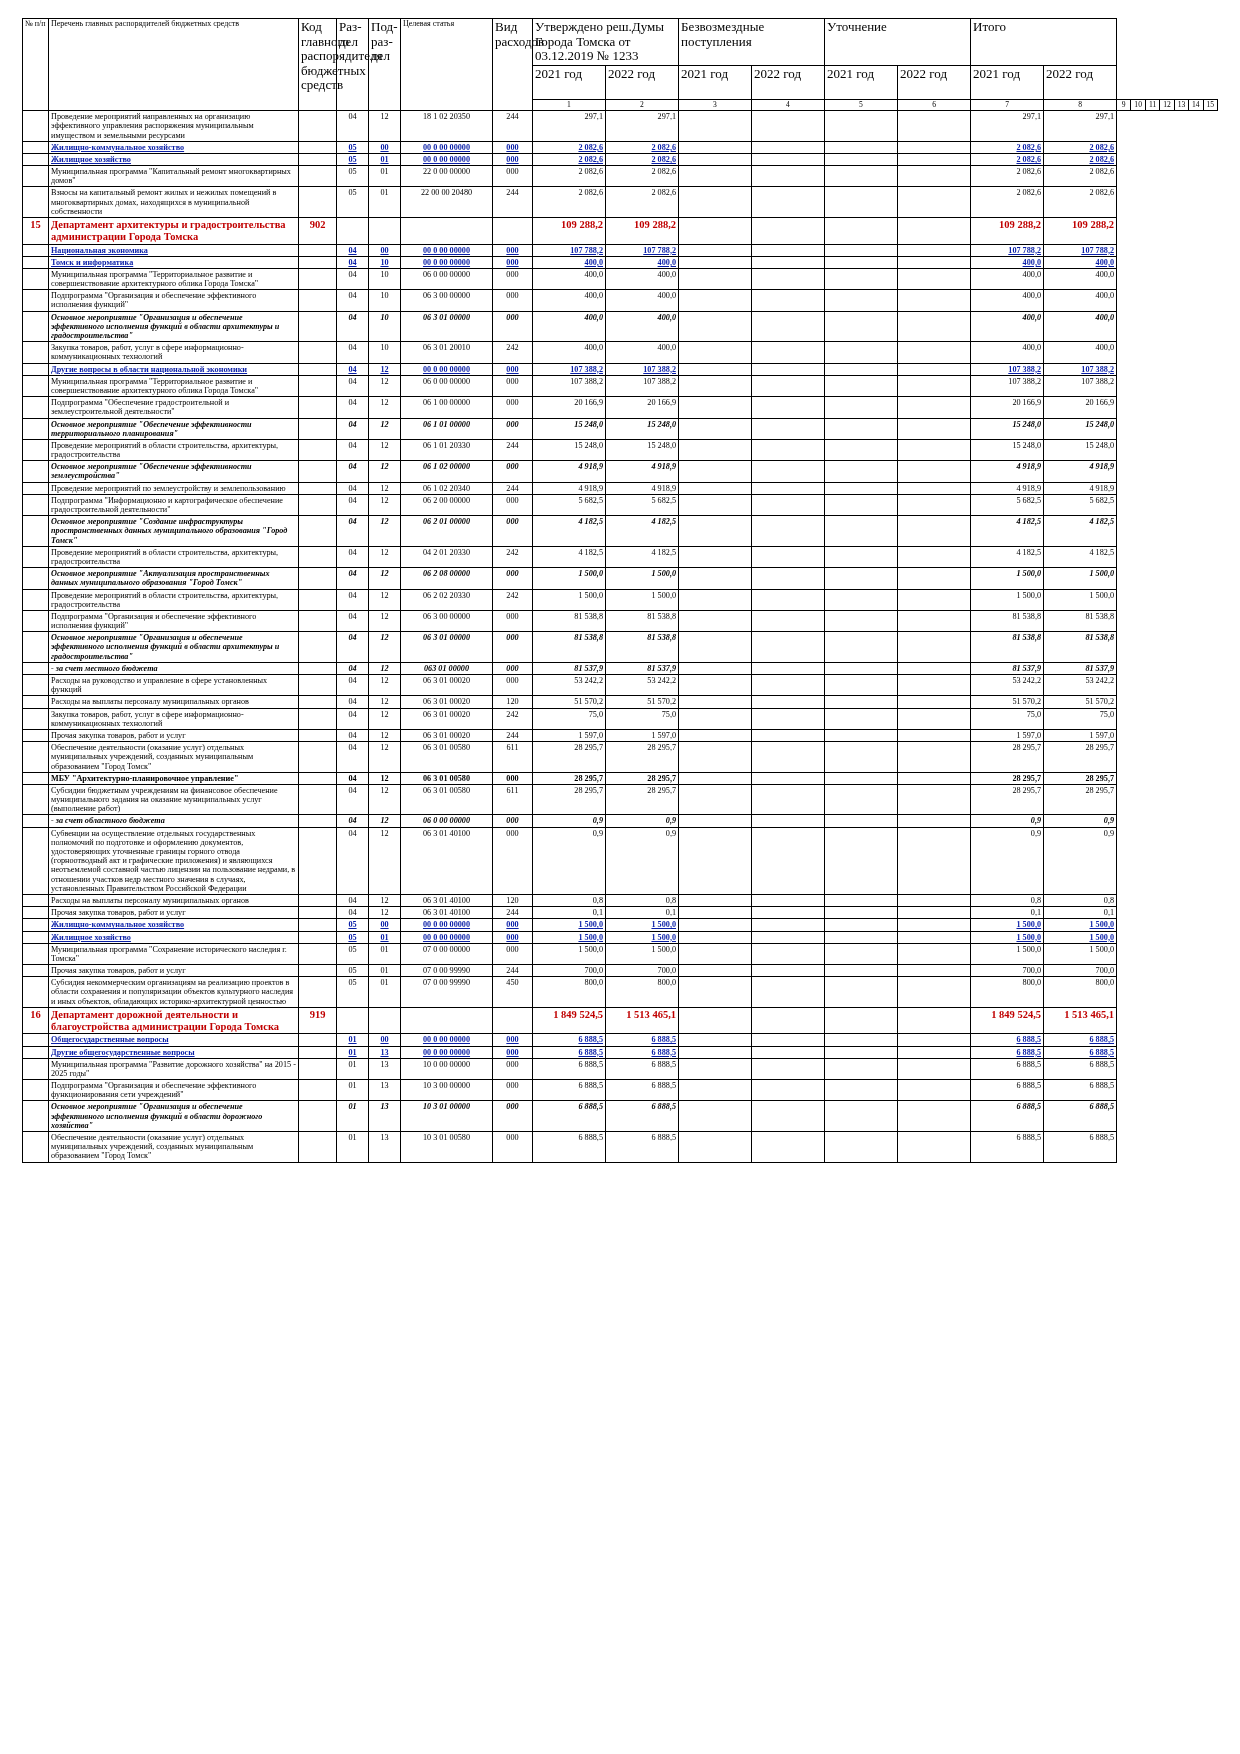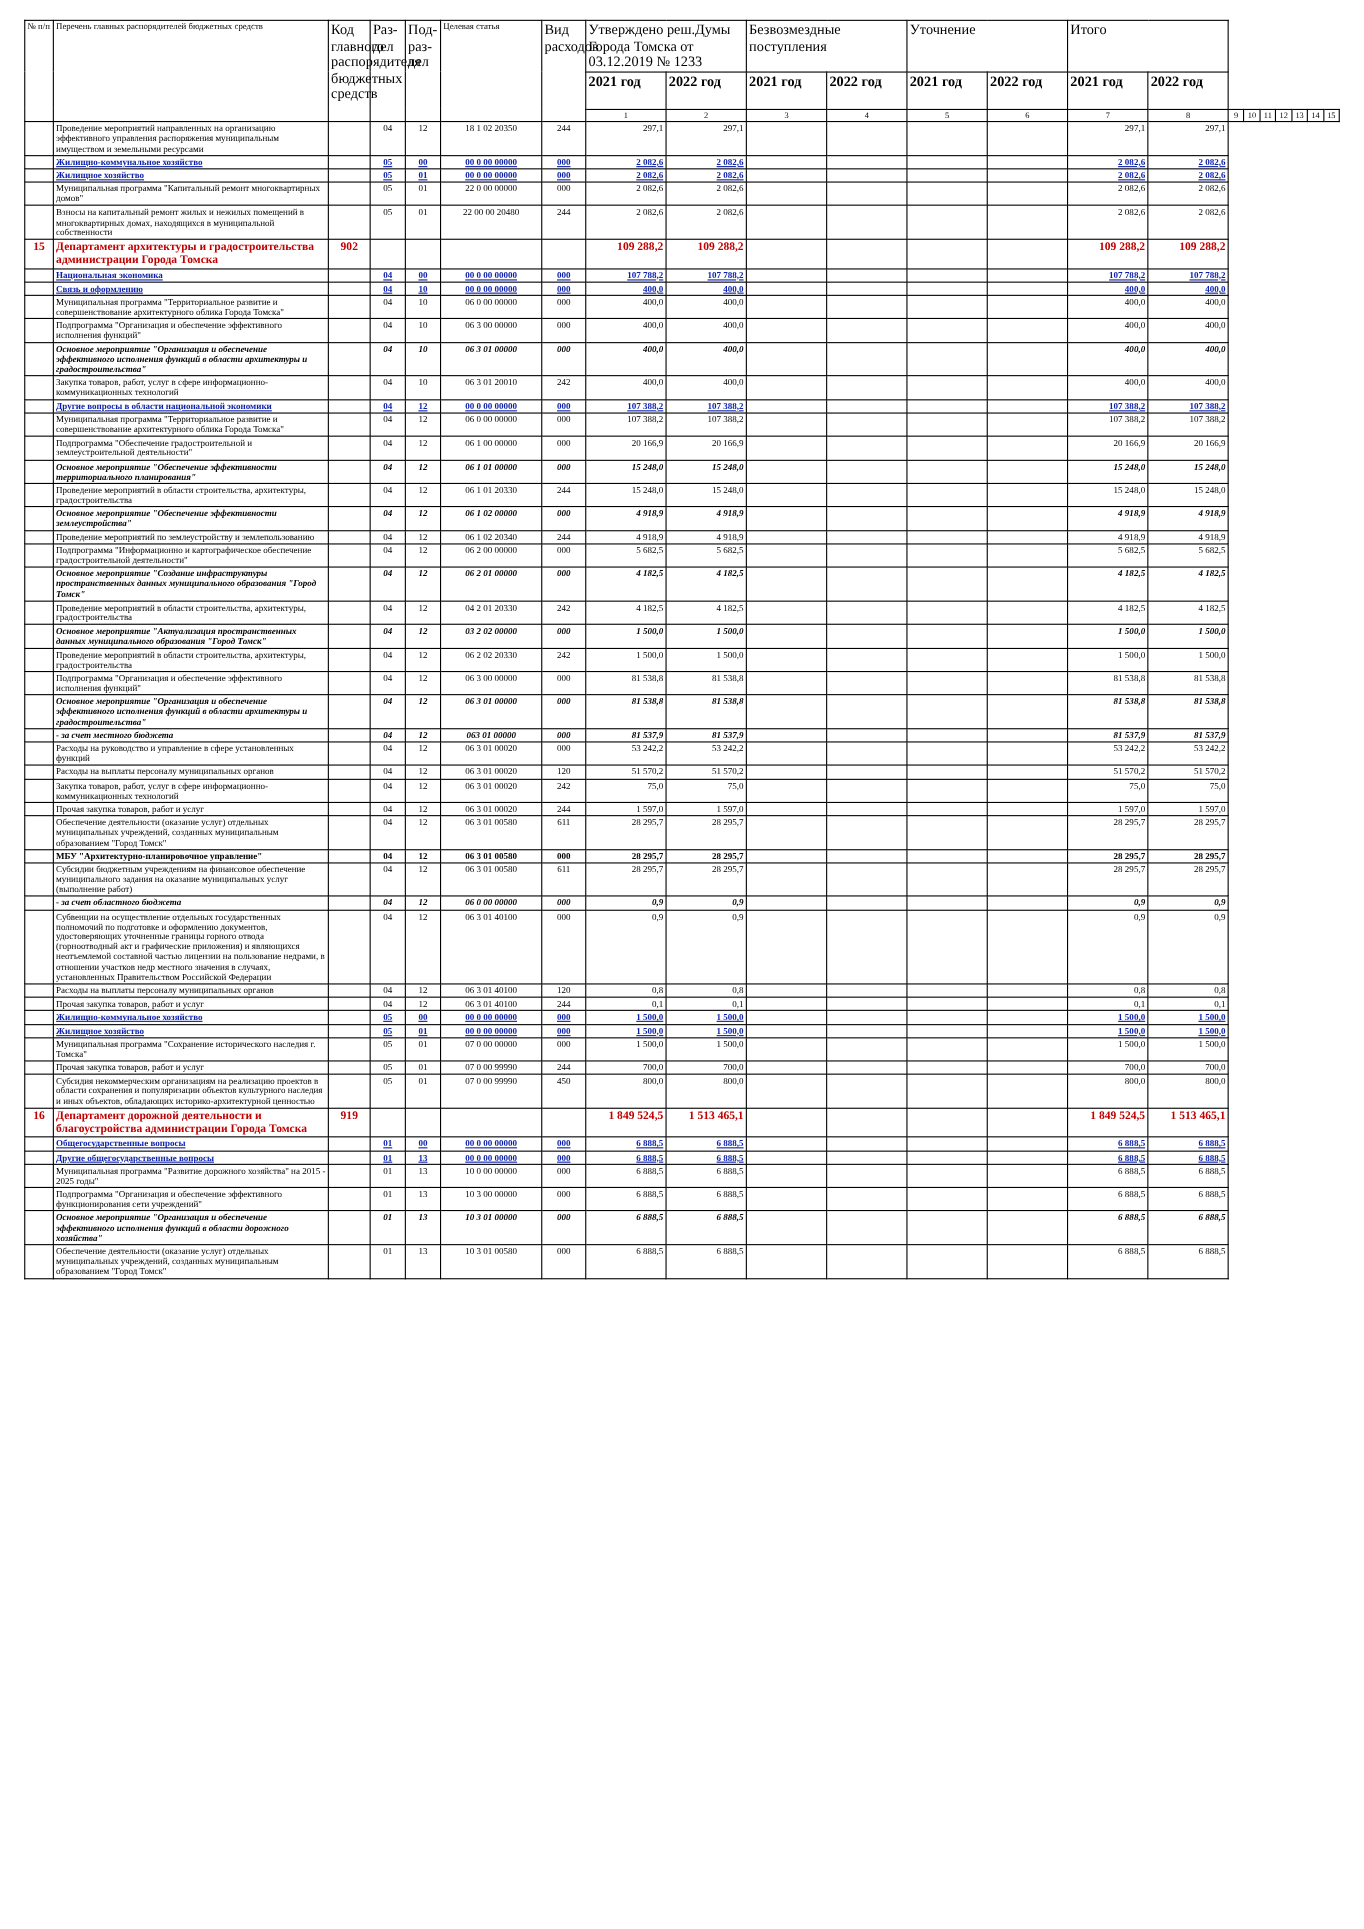--- a/index.html
+++ b/index.html
@@ -61,21 +61,21 @@
       <td rowspan="3" class="hdr-small">Код главного распорядителя бюджетных средств</td>
       <td rowspan="3" class="hdr-small">Раз-дел</td>
       <td rowspan="3" class="hdr-small">Под-раз-дел</td>
       <td rowspan="3">Целевая статья</td>
       <td rowspan="3" class="hdr-small">Вид расходов</td>
       <td colspan="2" class="hdr-small">Утверждено реш.Думы Города Томска от 03.12.2019 № 1233</td>
       <td colspan="2" class="hdr-small">Безвозмездные поступления</td>
       <td colspan="2" class="hdr-small">Уточнение</td>
       <td colspan="2" class="hdr-small">Итого</td>
     </tr>
-    <tr style="height:34px;font-weight:bold;">
+    <tr style="height:34px;">
       <td class="hdr-small">2021 год</td>
       <td class="hdr-small">2022 год</td>
       <td class="hdr-small">2021 год</td>
       <td class="hdr-small">2022 год</td>
       <td class="hdr-small">2021 год</td>
       <td class="hdr-small">2022 год</td>
       <td class="hdr-small">2021 год</td>
       <td class="hdr-small">2022 год</td>
     </tr>
 
@@ -212,21 +212,21 @@
           <td class="c-right t-bold blue u">107 788,2</td>
           <td class="c-right t-bold blue u"></td>
           <td class="c-right t-bold blue u"></td>
           <td class="c-right t-bold blue u"></td>
           <td class="c-right t-bold blue u"></td>
           <td class="c-right t-bold blue u">107 788,2</td>
           <td class="c-right t-bold blue u">107 788,2</td>
         </tr>
         <tr>
           <td class="rownum t-bold blue u"></td>
-          <td class="c-left t-bold blue u">Связь и оформлению</td>
+          <td class="c-left t-bold blue u">Томск и информатика</td>
           <td class="c-num t-bold blue u"></td>
           <td class="c-num t-bold blue u">04</td>
           <td class="c-num t-bold blue u">10</td>
           <td class="c-num t-bold blue u">00 0 00 00000</td>
           <td class="c-num t-bold blue u">000</td>
           <td class="c-right t-bold blue u">400,0</td>
           <td class="c-right t-bold blue u">400,0</td>
           <td class="c-right t-bold blue u"></td>
           <td class="c-right t-bold blue u"></td>
           <td class="c-right t-bold blue u"></td>
@@ -471,21 +471,21 @@
           <td class="c-right t-plain"></td>
           <td class="c-right t-plain">4 182,5</td>
           <td class="c-right t-plain">4 182,5</td>
         </tr>
         <tr>
           <td class="rownum t-italic"></td>
           <td class="c-left t-italic">Основное мероприятие "Актуализация пространственных данных муниципального образования "Город Томск"</td>
           <td class="c-num t-italic"></td>
           <td class="c-num t-italic">04</td>
           <td class="c-num t-italic">12</td>
-          <td class="c-num t-italic">03 2 02 00000</td>
+          <td class="c-num t-italic">06 2 08 00000</td>
           <td class="c-num t-italic">000</td>
           <td class="c-right t-italic">1 500,0</td>
           <td class="c-right t-italic">1 500,0</td>
           <td class="c-right t-italic"></td>
           <td class="c-right t-italic"></td>
           <td class="c-right t-italic"></td>
           <td class="c-right t-italic"></td>
           <td class="c-right t-italic">1 500,0</td>
           <td class="c-right t-italic">1 500,0</td>
         </tr>

